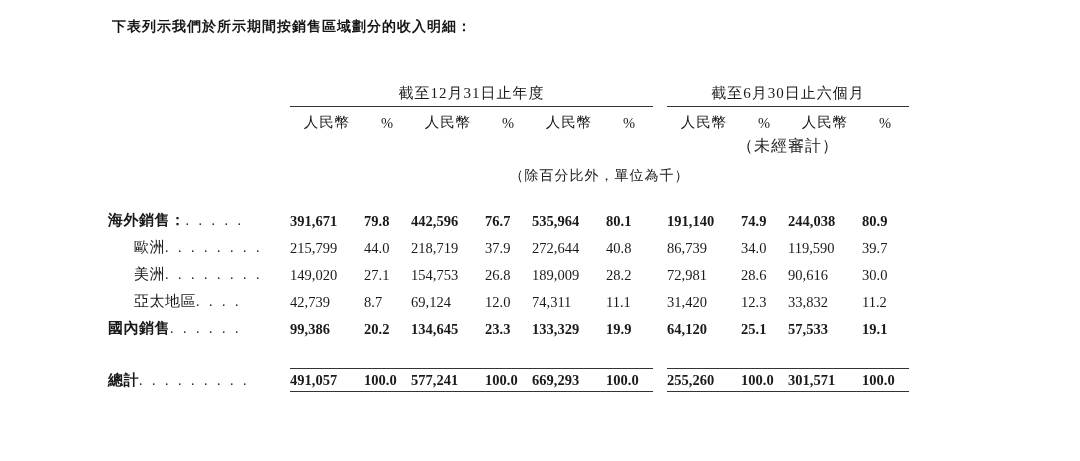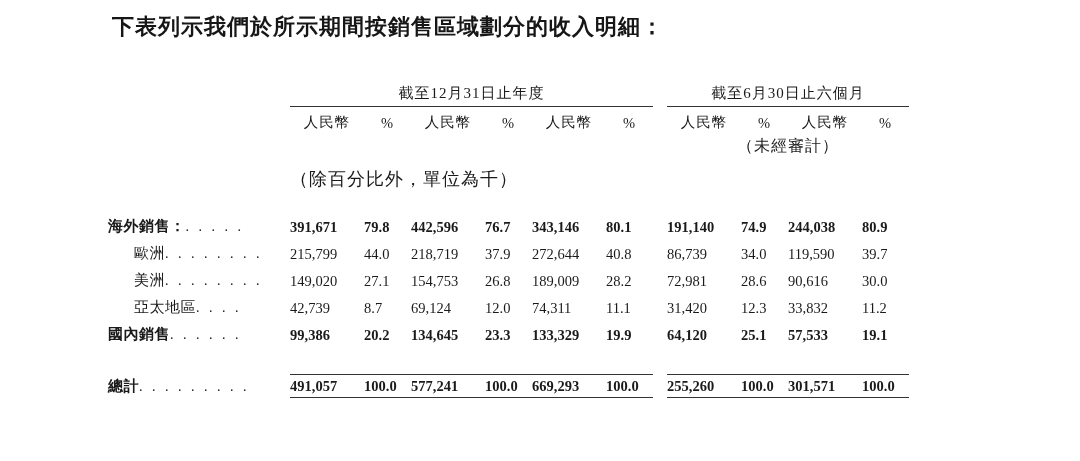--- a/index.html
+++ b/index.html
@@ -15,22 +15,22 @@
     overflow: hidden;
   }
   .page {
     position: relative;
     width: 1080px;
     height: 461px;
   }
   .intro {
     position: absolute;
     left: 112px;
-    top: 12px;
-    font-size: 22px;
+    top: 18px;
+    font-size: 14px;
     letter-spacing: 1px;
     font-weight: 600;
     color: #161616;
   }
 
   table.fin {
     position: absolute;
     left: 108px;
     top: 84px;
     border-collapse: collapse;
@@ -82,22 +82,22 @@
     padding: 6px 0 2px 0 !important;
   }
   .hdr-unaudited {
     text-align: center;
     font-size: 16px;
     letter-spacing: 1px;
     padding: 2px 0 2px 0 !important;
     color: #222;
   }
   .hdr-units {
-    text-align: left;
-    font-size: 18px;
+    text-align: center;
+    font-size: 14px;
     letter-spacing: 1px;
     padding: 8px 0 10px 0 !important;
   }
 
   .row-bold .lbl, .row-bold .num, .row-bold .pct {
     font-weight: 700;
   }
   .lbl {
     white-space: nowrap;
     font-size: 15px;
@@ -190,21 +190,21 @@
         <td></td>
         <td class="hdr-units" colspan="11">（除百分比外，單位為千）</td>
       </tr>
 
       <tr class="body-row first-body row-bold">
         <td class="lbl"><span>海外銷售：</span><span class="dots">. . . . .</span></td>
         <td class="num">391,671</td>
         <td class="pct">79.8</td>
         <td class="num">442,596</td>
         <td class="pct">76.7</td>
-        <td class="num">343,146</td>
+        <td class="num">535,964</td>
         <td class="pct">80.1</td>
         <td></td>
         <td class="num">191,140</td>
         <td class="pct">74.9</td>
         <td class="num">244,038</td>
         <td class="pct">80.9</td>
       </tr>
 
       <tr class="body-row">
         <td class="lbl indent"><span>歐洲</span><span class="dots">. . . . . . . .</span></td>

